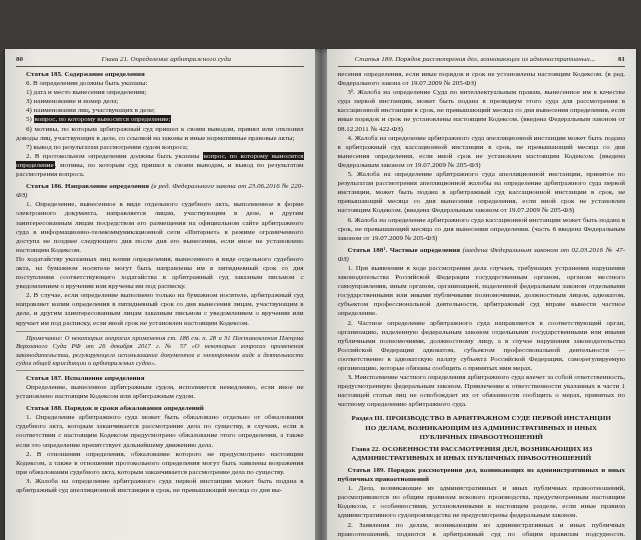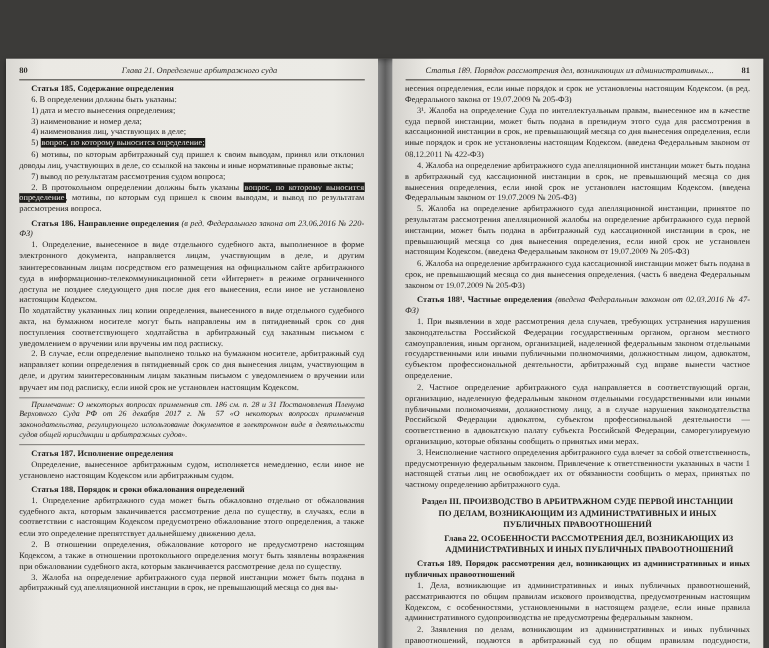--- a/index.html
+++ b/index.html
@@ -40,21 +40,21 @@
   .blk.para{text-indent:10px;}
   .blk.cont{text-indent:0;}
   .blk.list{text-indent:10px;}
   .blk.heading{font-weight:bold;text-indent:10px;margin-top:3px;}
   .blk.note{
     font-style:italic;font-size:6.6px;
     border-top:1px solid #8a8884;border-bottom:1px solid #8a8884;
     padding:2px 0;margin:3px 0;text-indent:10px;
   }
   .blk.section{font-weight:bold;text-align:center;text-indent:0;margin:5px 10px 2px 10px;}
-  .blk.chapter{font-weight:bold;text-align:right;text-indent:0;margin:3px 14px 2px 14px;}
+  .blk.chapter{font-weight:bold;text-align:left;text-indent:0;margin:3px 14px 2px 14px;}
   .ref{font-style:italic;font-weight:normal;}
   mark{background:#1d1c1a;color:#e9e7e2;padding:0 1px;}
 </style>
 </head>
 <body>
 
 <div class="scan">
   <div class="spread">
 
     <div class="page left">

